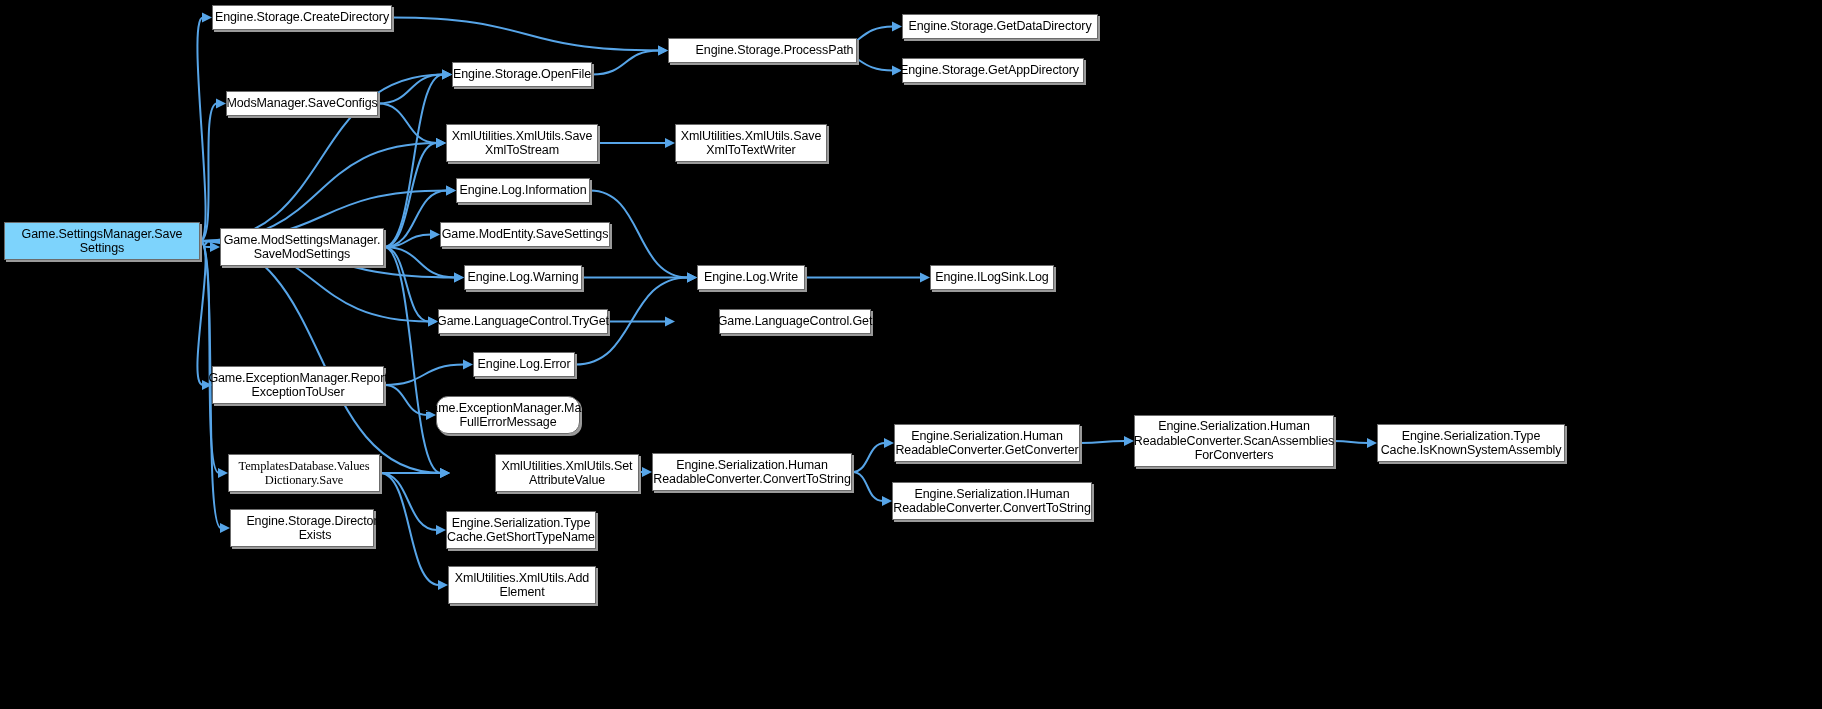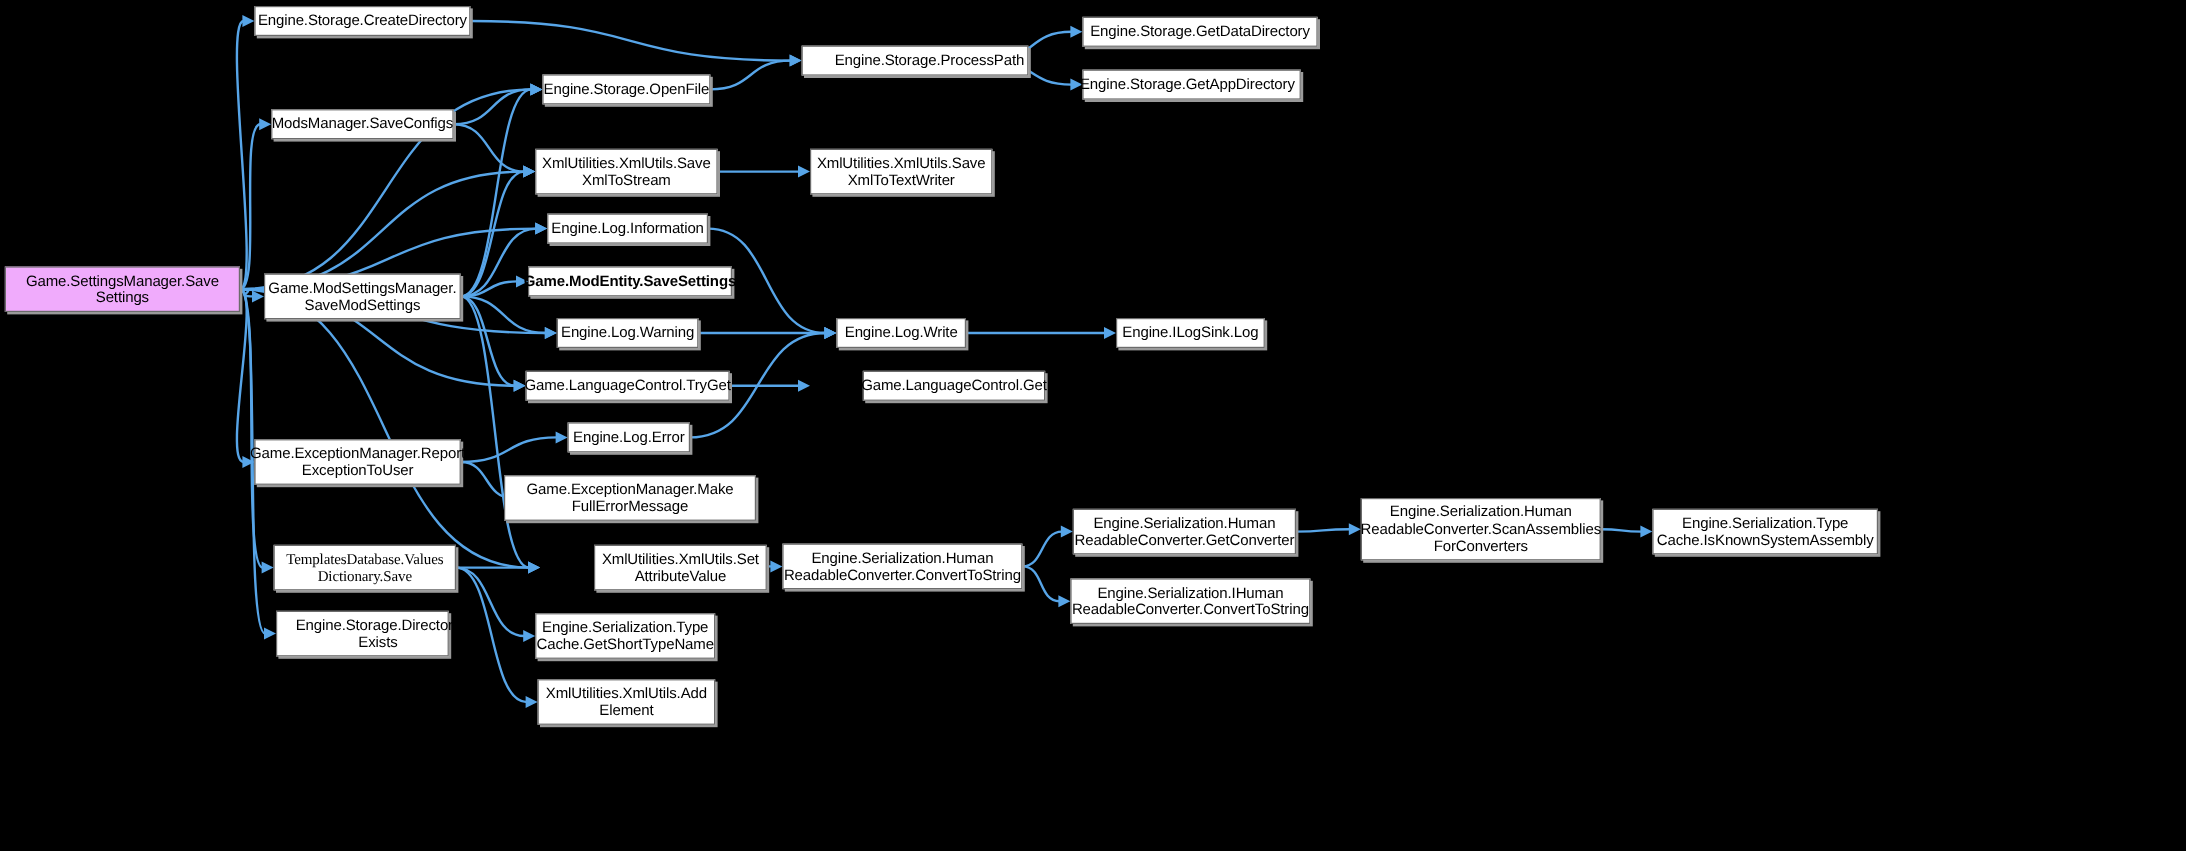--- a/index.html
+++ b/index.html
@@ -4,21 +4,21 @@
 <style>
   html,body{margin:0;padding:0;background:#000;}
   #canvas{position:relative;width:1822px;height:709px;background:#000;
           font-family:"Liberation Sans",sans-serif;overflow:hidden;}
   .node{position:absolute;box-sizing:border-box;background:#fff;
         border:1px solid #6b6b6b;
         box-shadow:2px 2px 0 0 #9a9a9a;
         display:flex;align-items:center;justify-content:center;
         text-align:center;color:#000;font-size:12.5px;line-height:14.5px;
         padding:1px 4px;letter-spacing:-0.1px;}
-  .node.highlight{background:#f0abfc;}
+  .node.highlight{background:#7dd3fc;}
   svg.edges{position:absolute;left:0;top:0;width:1822px;height:709px;
             pointer-events:none;}
   .edge{fill:none;stroke:#57a5e8;stroke-width:2;}
   .head{fill:#57a5e8;}
 </style>
 </head>
 <body>
 
 <div id="canvas">
   <svg class="edges" id="edge-layer">
@@ -132,21 +132,21 @@
       </div>
       <div class="node" style="left: 675px; top: 124px; width: 152px; height: 38px;">
         <div>XmlUtilities.XmlUtils.Save<br>XmlToTextWriter</div>
       </div>
       <div class="node" style="left: 456px; top: 178px; width: 134px; height: 25px;">
         <div>Engine.Log.Information</div>
       </div>
       <div class="node" style="left: 220px; top: 228px; width: 164px; height: 38px;">
         <div>Game.ModSettingsManager.<br>SaveModSettings</div>
       </div>
-      <div class="node" style="left: 440px; top: 222px; width: 170px; height: 25px; font-weight: bold;">
+      <div class="node" style="left: 440px; top: 222px; width: 170px; height: 25px;">
         <div>Game.ModEntity.SaveSettings</div>
       </div>
       <div class="node" style="left: 464px; top: 265px; width: 118px; height: 25px;">
         <div>Engine.Log.Warning</div>
       </div>
       <div class="node" style="left: 697px; top: 265px; width: 108px; height: 25px;">
         <div>Engine.Log.Write</div>
       </div>
       <div class="node" style="left: 930px; top: 265px; width: 124px; height: 25px;">
         <div>Engine.ILogSink.Log</div>
@@ -156,21 +156,21 @@
       </div>
       <div class="node" style="left: 675px; top: 309px; width: 152px; height: 25px; margin-left: 44px;">
         <div>Game.LanguageControl.Get</div>
       </div>
       <div class="node" style="left: 473px; top: 352px; width: 102px; height: 25px;">
         <div>Engine.Log.Error</div>
       </div>
       <div class="node" style="left: 212px; top: 366px; width: 172px; height: 38px;">
         <div>Game.ExceptionManager.Report<br>ExceptionToUser</div>
       </div>
-      <div class="node" style="left: 420px; top: 396px; width: 210px; height: 38px;">
+      <div class="node" style="left: 436px; top: 396px; width: 144px; height: 38px; border-radius: 12px;">
         <div>Game.ExceptionManager.Make<br>FullErrorMessage</div>
       </div>
       <div class="node" style="left: 228px; top: 454px; width: 152px; height: 38px; font-family: Liberation Serif, serif;">
         <div>TemplatesDatabase.Values<br>Dictionary.Save</div>
       </div>
       <div class="node" style="left: 450px; top: 454px; width: 144px; height: 38px; margin-left: 45px;">
         <div>XmlUtilities.XmlUtils.Set<br>AttributeValue</div>
       </div>
       <div class="node" style="left: 230px; top: 509px; width: 144px; height: 38px; padding-left: 30px;">
         <div>Engine.Storage.Directory<br>Exists</div>

